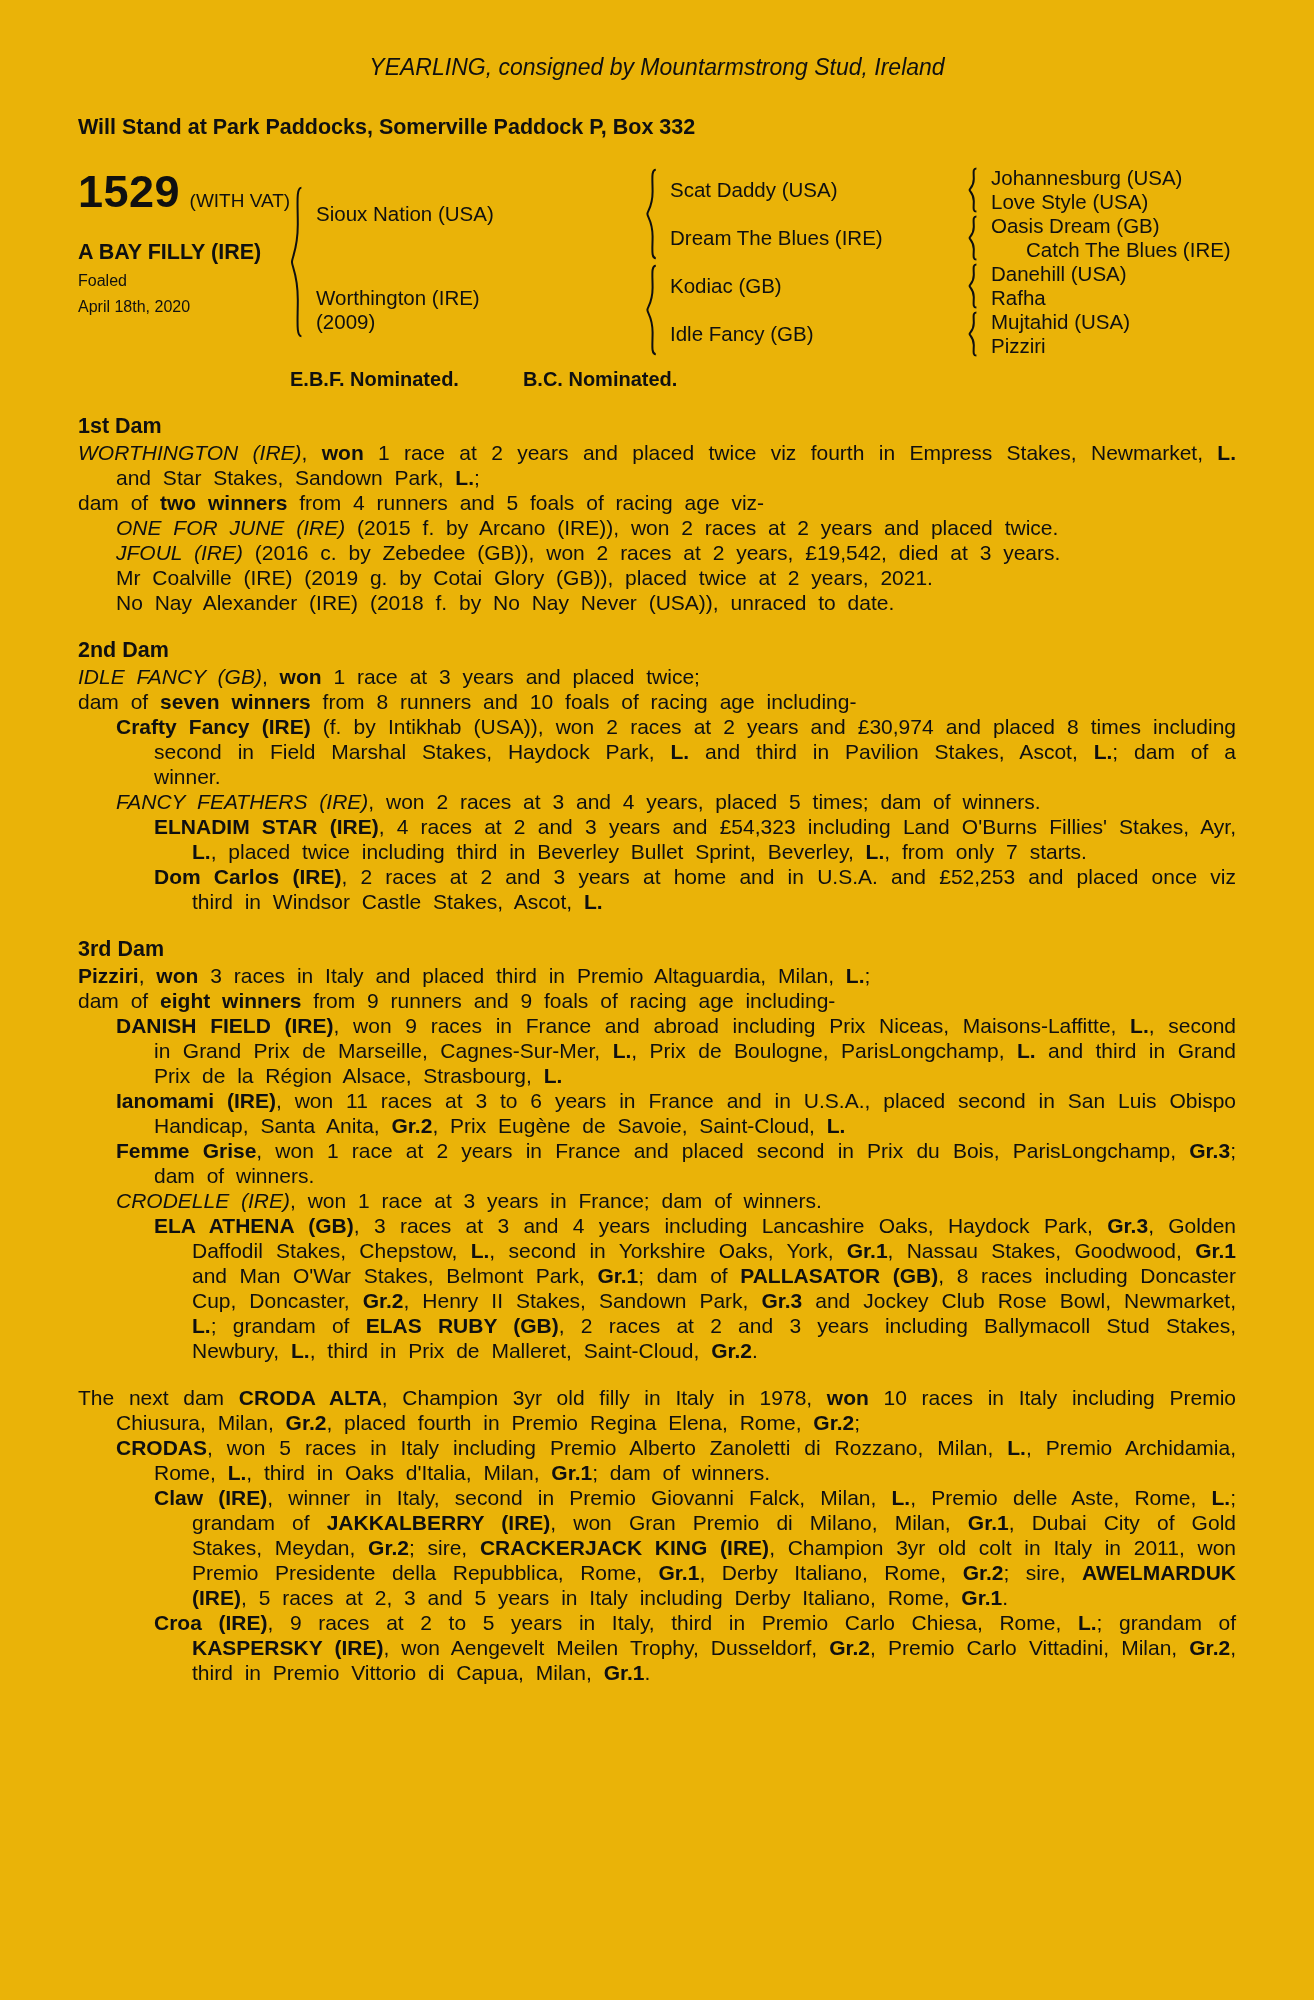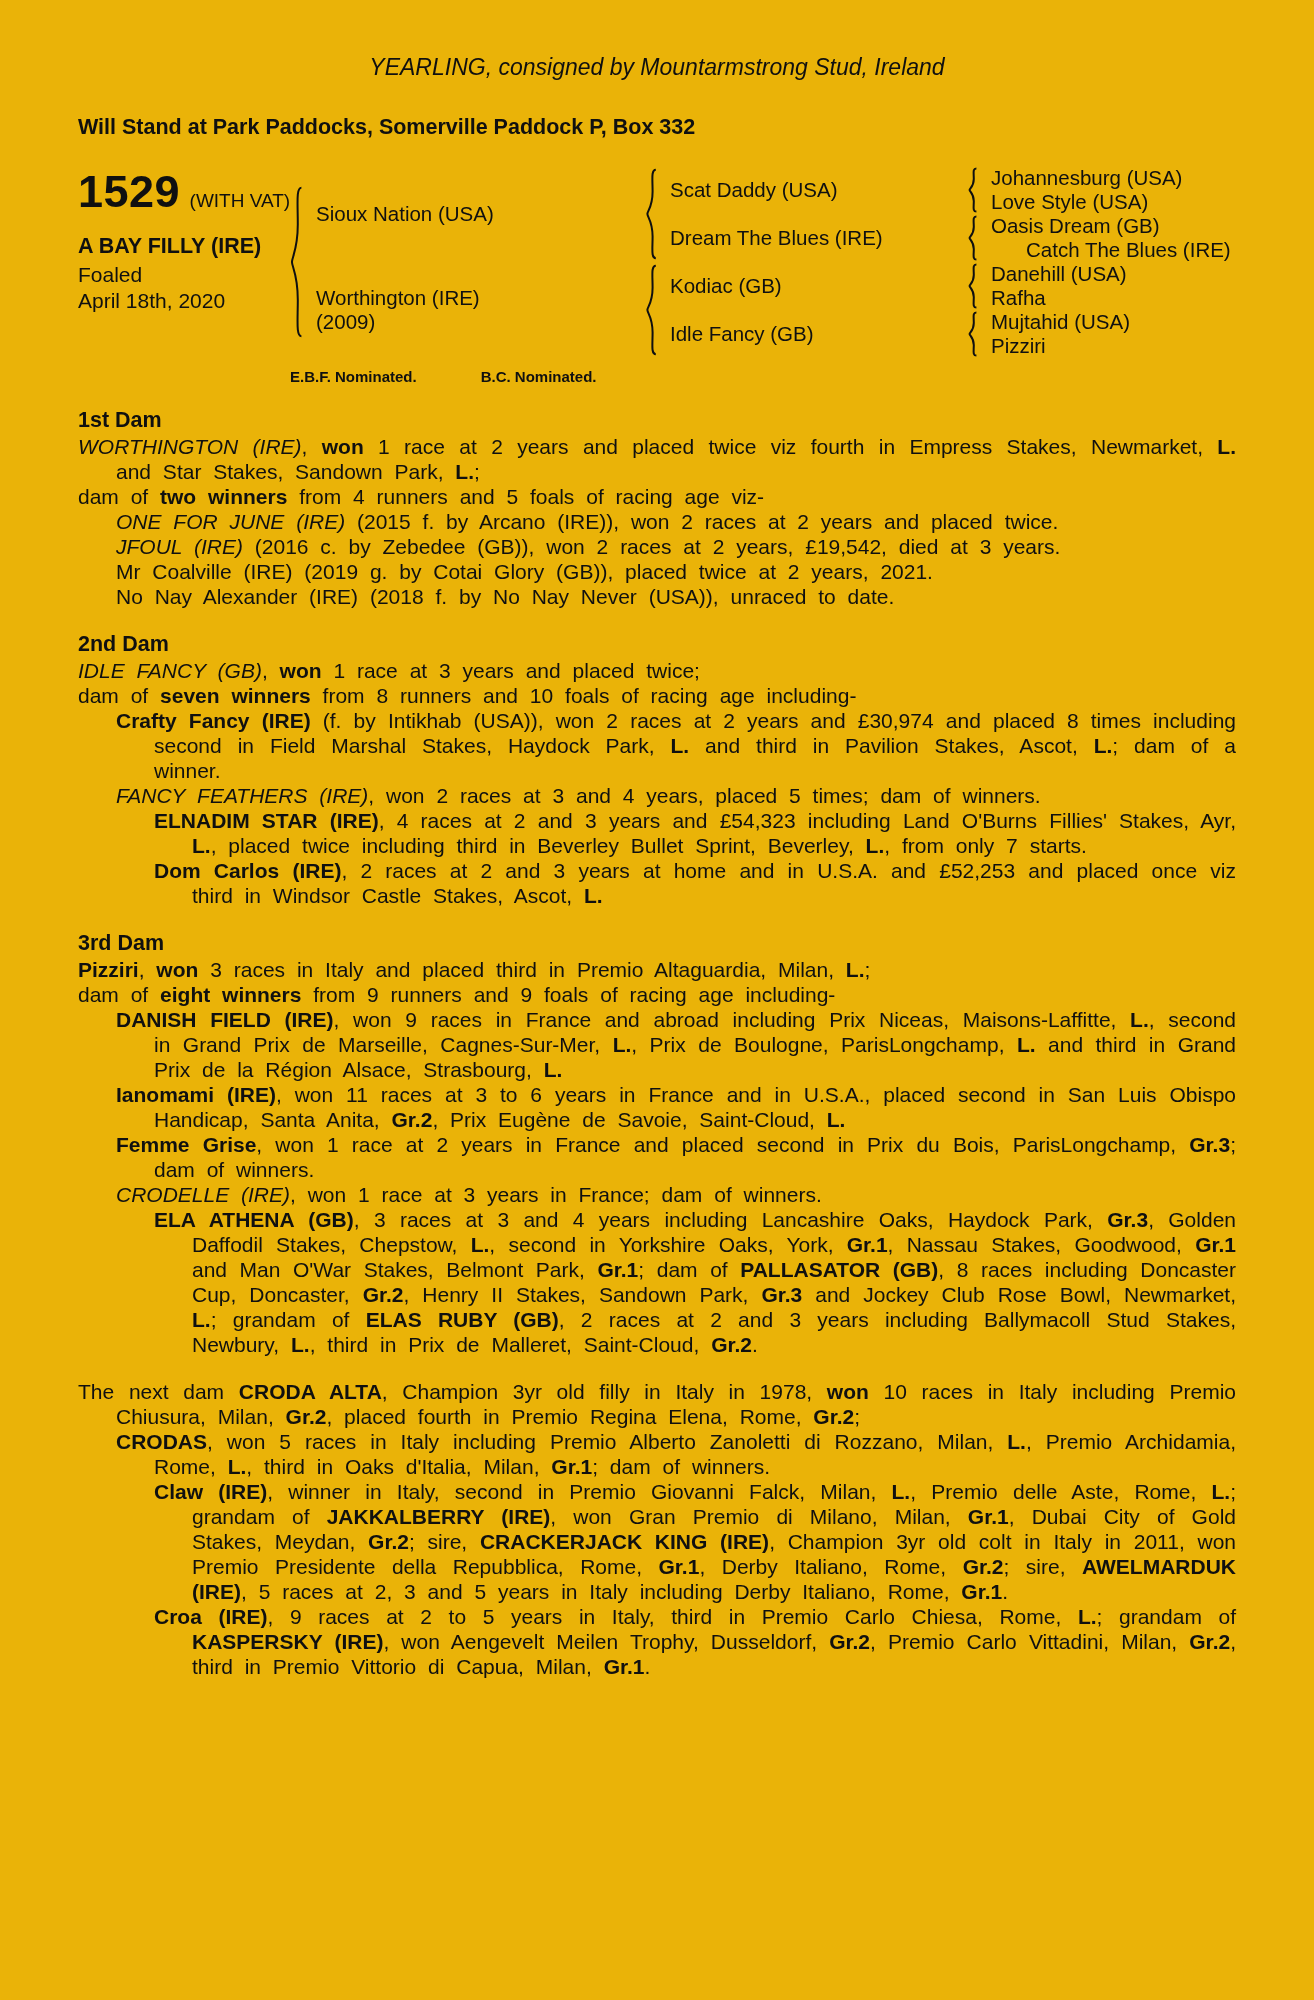--- a/index.html
+++ b/index.html
@@ -5,25 +5,25 @@
   html,body { margin:0; padding:0; background:#ffffff; }
   body { font-family:"Liberation Sans", sans-serif; color:#101010; }
   .page { width:1314px; height:2000px; box-sizing:border-box; padding:54px 78px 0 78px; overflow:hidden; background:#eab308; }
 
   .title { text-align:center; font-style:italic; font-size:23px; margin-bottom:34px; }
   .stand { font-weight:700; font-size:21.5px; margin-bottom:26px; }
 
   
   .pedigree { display:flex; align-items:flex-start; margin-bottom:6px; }
   .lot-col { width:206px; flex:0 0 auto; }
-  .lot-line { margin-bottom:16px; white-space:nowrap; }
+  .lot-line { margin-bottom:22px; white-space:nowrap; }
   .lot-num { font-size:45px; font-weight:700; letter-spacing:0.5px; }
   .vat { font-size:19px; margin-left:5px; }
   .horse-name { font-size:21.5px; font-weight:700; margin-bottom:3px; }
-  .foaled { font-size:21px; line-height:26px; }
+  .foaled { font-size:16px; line-height:26px; }
 
   .outer-brace-wrap { width:24px; height:192px; flex:0 0 auto; display:flex; align-items:center; justify-content:center; }
 
   .ped-grid { flex:1; display:grid; grid-template-columns:330px 26px 295px 26px 1fr; grid-auto-rows:24px; font-size:20.5px; }
   .cell { display:flex; }
   .vc { align-items:center; }
   .center { align-items:center; justify-content:center; }
   .stack { flex-direction:column; justify-content:center; align-items:flex-start; line-height:24px; }
   .sire { grid-area:1/1/5/2; padding-left:8px; }
   .dam  { grid-area:5/1/9/2; padding-left:8px; }
@@ -39,21 +39,21 @@
   .gg3 { grid-area:3/5/4/6; } .gg4 { grid-area:4/5/5/6;margin-left:35px; }
   .gg5 { grid-area:5/5/6/6; } .gg6 { grid-area:6/5/7/6; }
   .gg7 { grid-area:7/5/8/6;text-align:center; } .gg8 { grid-area:8/5/9/6; }
 
   .brace-slot { display:inline-block; }
   .brace-slot svg { display:block; width:100%; height:100%; }
   .bz-xl { width:18px; height:158px; }
   .bz-lg { width:16px; height:94px; }
   .bz-sm { width:13px; height:46px; }
 
-  .noms { display:flex; gap:64px; padding-left:212px; font-size:15px; font-weight:700; margin:10px 0 6px 0; }
+  .noms { display:flex; gap:64px; padding-left:212px; font-size:20px; font-weight:700; margin:10px 0 6px 0; }
 
   
   .dam-section { margin-top:22px; }
   .dam-heading { font-size:21.5px; font-weight:700; line-height:26px; margin-bottom:1px; }
   .para { margin:0; font-size:21px; line-height:25px; text-align:justify; word-spacing:6px; }
   .lvl0 { padding-left:38px;  text-indent:-38px; }
   .lvl1 { padding-left:76px;  text-indent:-38px; }
   .lvl2 { padding-left:114px; text-indent:-38px; }
   .b { font-weight:700; }
   .i { font-style:italic; }

